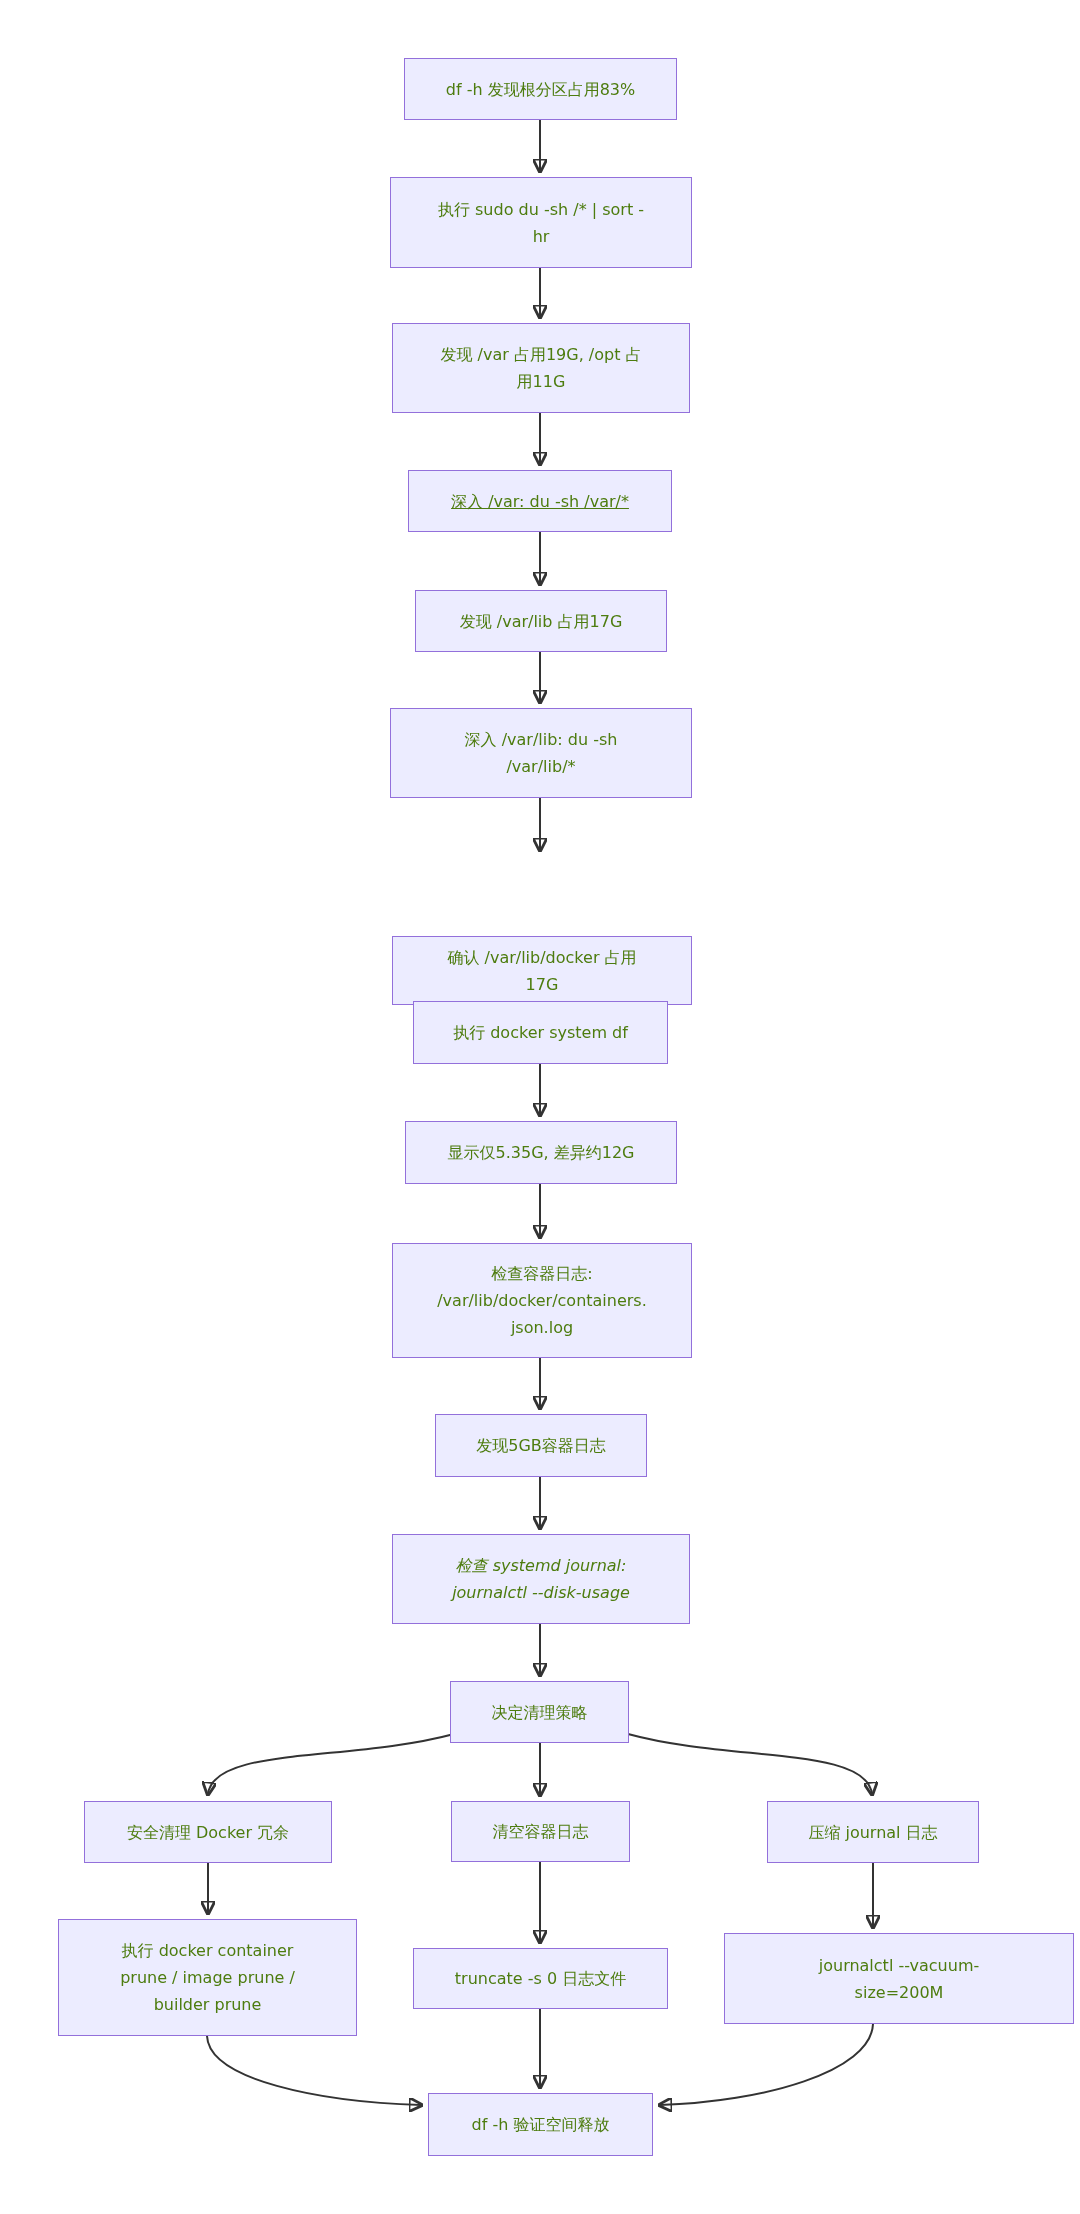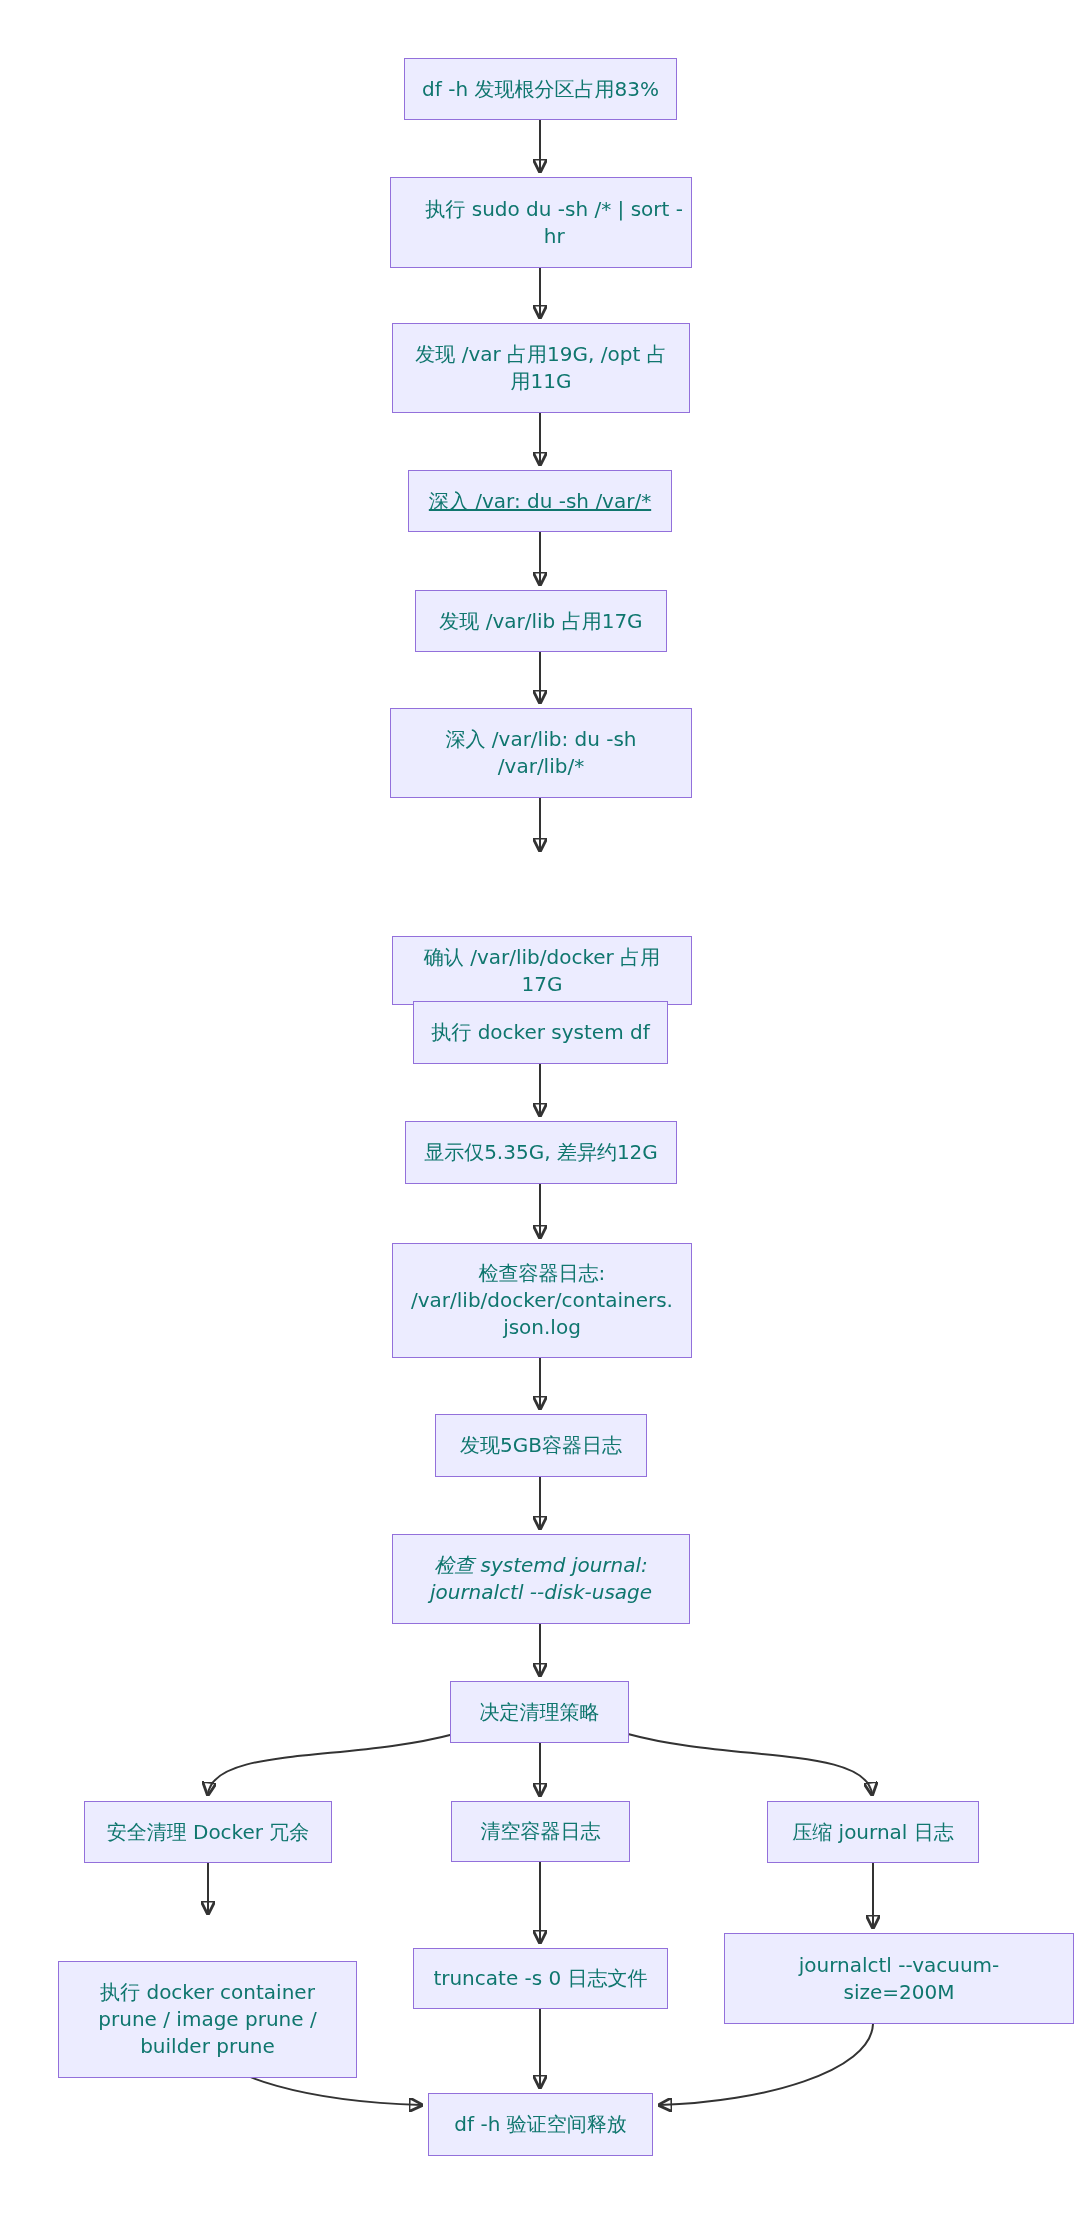--- a/index.html
+++ b/index.html
@@ -26,26 +26,26 @@
   .edges path, .edges line {
     fill: none;
     stroke: #333333;
     stroke-width: 2px;
   }
   .node {
     position: absolute;
     box-sizing: border-box;
     background: #ECECFF;
     border: 1px solid #9370DB;
-    color: #0f766e;
+    color: #4d7c0f;
     display: flex;
     align-items: center;
     justify-content: center;
     text-align: center;
-    font-size: 20px;
+    font-size: 16px;
     line-height: 27px;
     white-space: pre-line;
     padding: 0 8px;
   }
 </style>
 </head>
 <body>
 
 <div class="canvas">
 
@@ -76,42 +76,42 @@
     <line x1="208" y1="1863" x2="208" y2="1913" marker-end="url(#arrow)"></line>
     <line x1="540" y1="1862" x2="540" y2="1942" marker-end="url(#arrow)"></line>
     <line x1="873" y1="1863" x2="873" y2="1927" marker-end="url(#arrow)"></line>
 
     <path d="M 207,2036 C 209,2080 320,2102 421,2105" marker-end="url(#arrow)"></path>
     <line x1="540" y1="2009" x2="540" y2="2087" marker-end="url(#arrow)"></line>
     <path d="M 873,2024 C 871,2072 762,2102 660,2105" marker-end="url(#arrow)"></path>
   </svg>
 
   <div class="node" style="left:404px; top:58px;  width:273px; height:62px;"><span>df -h 发现根分区占用83%</span></div>
-  <div class="node" style="left:390px; top:177px; width:302px; height:91px;justify-content:flex-end;"><span>执行 sudo du -sh /* | sort -
+  <div class="node" style="left:390px; top:177px; width:302px; height:91px;"><span>执行 sudo du -sh /* | sort -
 hr</span></div>
   <div class="node" style="left:392px; top:323px; width:298px; height:90px;"><span>发现 /var 占用19G, /opt 占
 用11G</span></div>
   <div class="node" style="left:408px; top:470px; width:264px; height:62px;text-decoration:underline;"><span>深入 /var: du -sh /var/*</span></div>
   <div class="node" style="left:415px; top:590px; width:252px; height:62px;"><span>发现 /var/lib 占用17G</span></div>
   <div class="node" style="left:390px; top:708px; width:302px; height:90px;"><span>深入 /var/lib: du -sh
 /var/lib/*</span></div>
   <div class="node" style="left:392px; top:892px; width:300px; height:69px;margin-top:44px;"><span>确认 /var/lib/docker 占用
 17G</span></div>
   <div class="node" style="left:413px; top:1001px; width:255px; height:63px;"><span>执行 docker system df</span></div>
   <div class="node" style="left:405px; top:1121px; width:272px; height:63px;"><span>显示仅5.35G, 差异约12G</span></div>
   <div class="node" style="left:392px; top:1243px; width:300px; height:115px;"><span>检查容器日志:
 /var/lib/docker/containers.
 json.log</span></div>
   <div class="node" style="left:435px; top:1414px; width:212px; height:63px;"><span>发现5GB容器日志</span></div>
   <div class="node" style="left:392px; top:1534px; width:298px; height:90px;font-style:italic;"><span>检查 systemd journal:
 journalctl --disk-usage</span></div>
   <div class="node" style="left:450px; top:1681px; width:179px; height:62px;"><span>决定清理策略</span></div>
 
   <div class="node" style="left:84px;  top:1801px; width:248px; height:62px;"><span>安全清理 Docker 冗余</span></div>
-  <div class="node" style="left:58px;  top:1961px; width:299px; height:117px;"><span>执行 docker container
+  <div class="node" style="left:58px;  top:1919px; width:299px; height:117px;"><span>执行 docker container
 prune / image prune /
 builder prune</span></div>
 
   <div class="node" style="left:451px; top:1801px; width:179px; height:61px;"><span>清空容器日志</span></div>
   <div class="node" style="left:413px; top:1948px; width:255px; height:61px;"><span>truncate -s 0 日志文件</span></div>
 
   <div class="node" style="left:767px; top:1801px; width:212px; height:62px;"><span>压缩 journal 日志</span></div>
   <div class="node" style="left:724px; top:1933px; width:350px; height:91px;"><span>journalctl --vacuum-
 size=200M</span></div>
 

